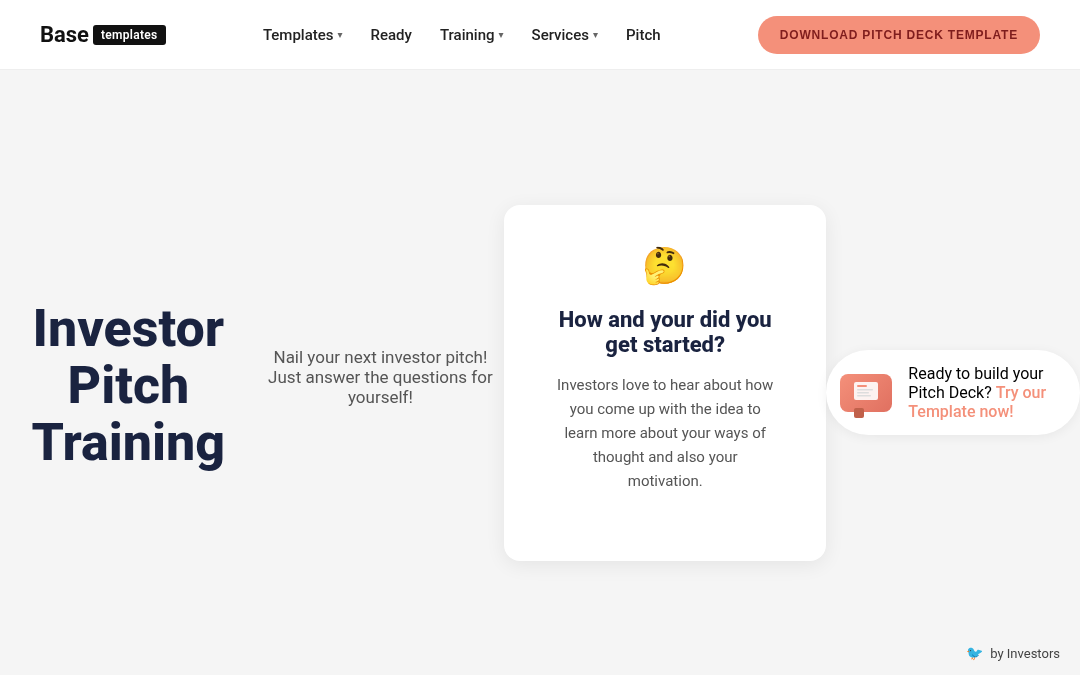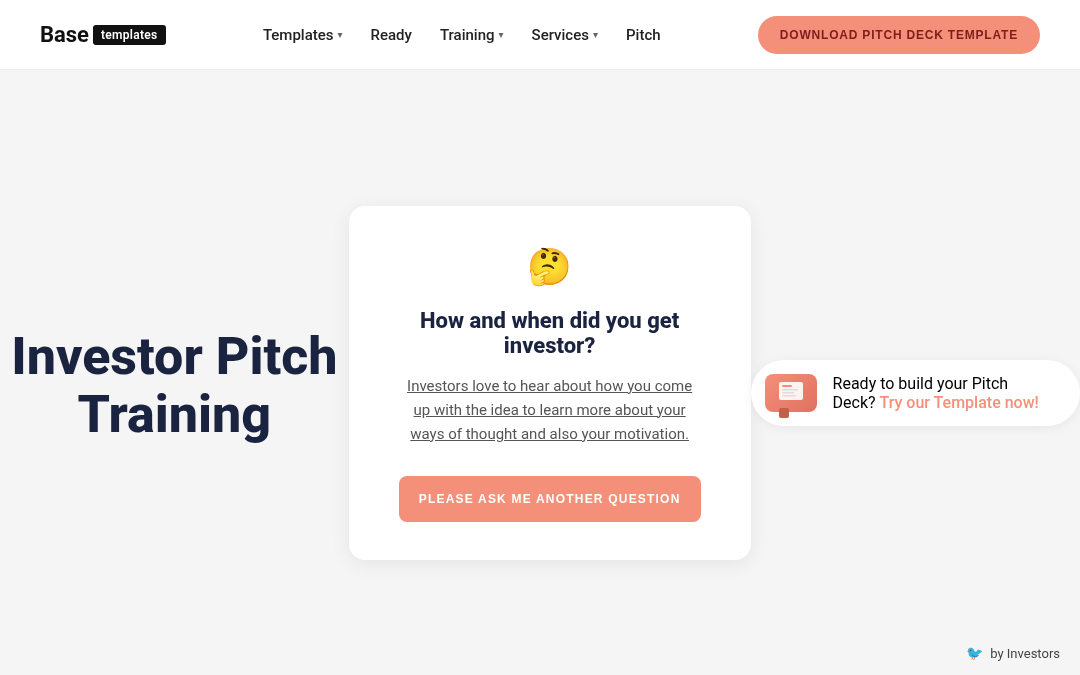--- a/index.html
+++ b/index.html
@@ -119,21 +119,20 @@
       color: #1a2340;
       text-align: center;
       margin-bottom: 16px;
     }
     .card-description {
       font-size: 15px;
       color: #555;
       text-align: center;
       line-height: 1.6;
       margin-bottom: 30px;
-      text-decoration: underline;
     }
     .card-btn {
       background: #f4907a;
       color: #fff;
       border: none;
       padding: 16px 0;
       width: 100%;
       border-radius: 8px;
       font-size: 12px;
       font-weight: 700;
@@ -235,26 +234,26 @@
         <span>Pitch</span>
       </a>
     </li>
   </ul>
 
   <button class="nav-cta">DOWNLOAD PITCH DECK TEMPLATE</button>
 </nav>
 
 <main class="main">
   <h1 class="page-title">Investor Pitch Training</h1>
+  <p class="page-subtitle">Nail your next investor pitch! Just answer the questions for yourself!</p>
 
   <div class="card">
     <span class="card-emoji">🤔</span>
-    <h2 class="card-question">How and when did you get investor?</h2>
+    <h2 class="card-question">How and your did you get started?</h2>
     <p class="card-description">Investors love to hear about how you come up with the idea to learn more about your ways of thought and also your motivation.</p>
-    <button class="card-btn">PLEASE ASK ME ANOTHER QUESTION</button>
   </div>
 
   <div class="pitch-banner">
     <div class="pitch-banner-icon">
       <svg width="28" height="22" viewBox="0 0 28 22" fill="none" xmlns="http://www.w3.org/2000/svg">
         <rect x="2" y="0" width="24" height="18" rx="2" fill="white" opacity="0.9"></rect>
         <rect x="5" y="3" width="10" height="2" rx="1" fill="#f4907a"></rect>
         <rect x="5" y="7" width="16" height="1.5" rx="0.75" fill="#ddd"></rect>
         <rect x="5" y="10" width="12" height="1.5" rx="0.75" fill="#ddd"></rect>
         <rect x="5" y="13" width="14" height="1.5" rx="0.75" fill="#ddd"></rect>

